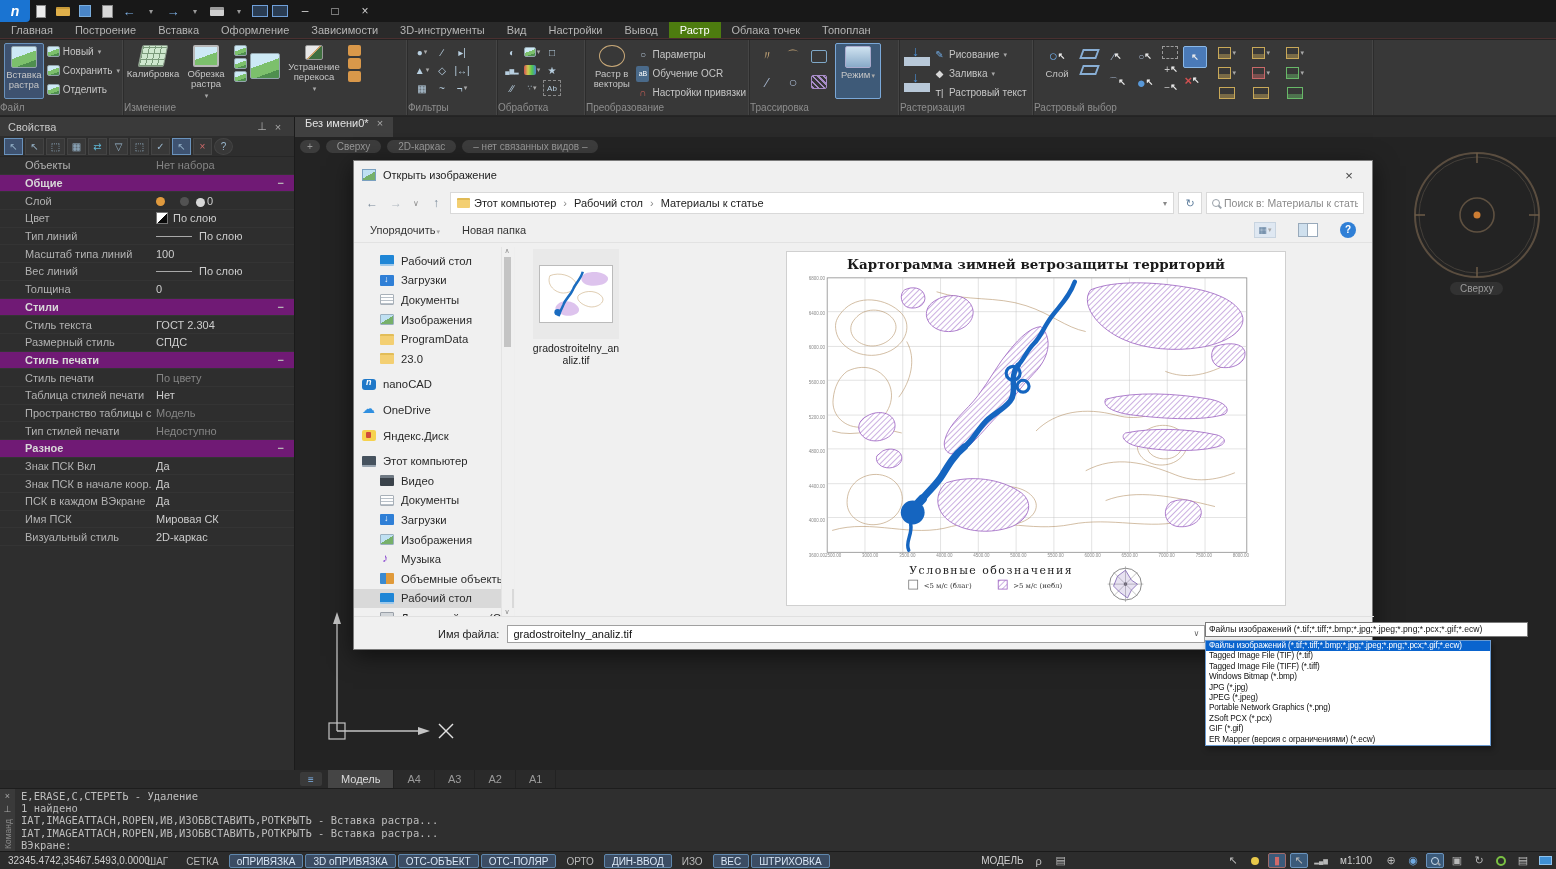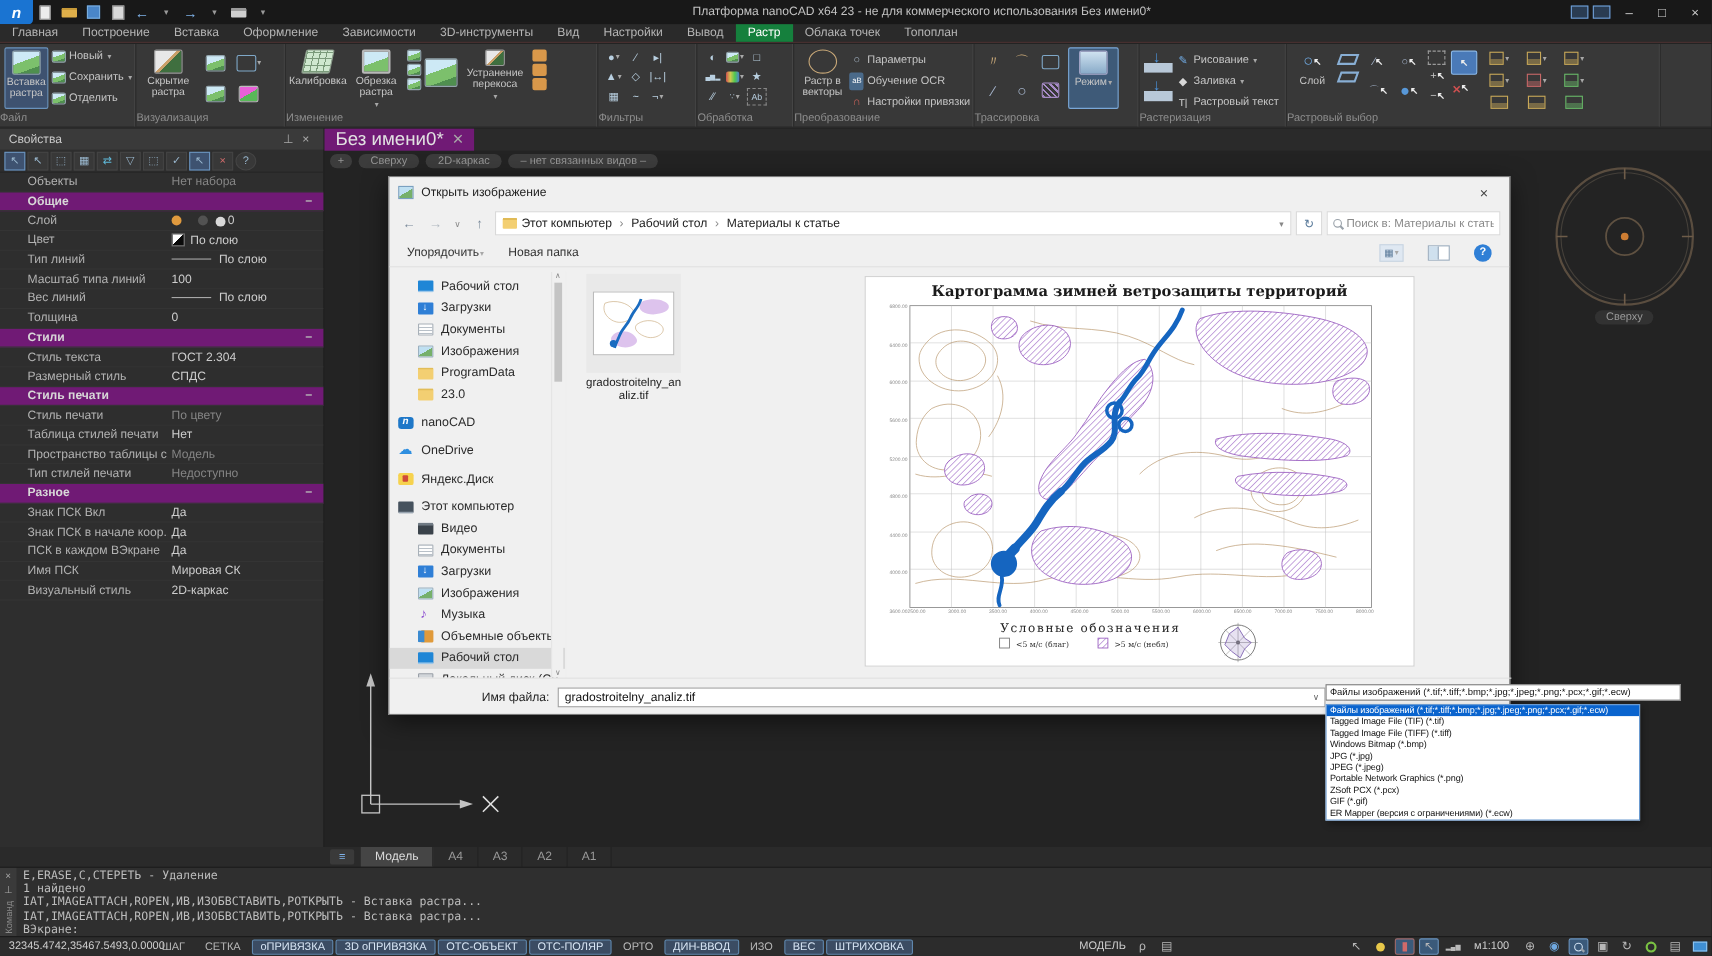--- a/index.html
+++ b/index.html
@@ -19,21 +19,21 @@
   .qa-arrow{color:#7fb2e8;font-size:13px;line-height:1}
   .qa-print{width:14px;height:9px;background:#cfcfcf;border-top:3px solid #9a9a9a;border-radius:1px}
   .qa-dd{color:#9a9a9a;font-size:8px}
   #tb-title{flex:1;text-align:center;color:#c2c2c2;font-size:11px;white-space:nowrap;overflow:hidden}
   .tb-mini{width:16px;height:12px;border:1px solid #6f9fd8;background:#2a3c52;margin:0 2px}
   .winbtn{width:30px;height:22px;display:flex;align-items:center;justify-content:center;color:#cfcfcf;font-size:12px}
 
   
   #tabsrow{left:0;top:22px;width:1556px;height:17px;background:#2a2a2a;display:flex;align-items:stretch;z-index:5;border-bottom:1px solid #4a3030}
   .rtab{padding:0 11px;display:flex;align-items:center;color:#b5b5b5;font-size:11px;cursor:default}
-  .rtab.active{background:#15803d;color:#fff}
+  .rtab.active{background:#4d7c0f;color:#fff}
 
   
   #ribbon{left:0;top:40px;width:1556px;height:76px;background:#383838;display:flex;z-index:5;border-bottom:1px solid #262626}
   .rgroup{border-right:1px solid #2c2c2c;box-shadow:inset -1px 0 0 #454545;display:flex;flex-direction:column;flex:none}
   .rg-body{flex:1;display:flex;align-items:flex-start;padding:3px 3px 0 4px;gap:3px;overflow:hidden}
   .rg-label{height:13px;text-align:left;font-size:10px;color:#8d8d8d;line-height:12px}
   .rbig{width:50px;min-height:56px;display:flex;flex-direction:column;align-items:center;text-align:center;
     font-size:9.5px;color:#c6c6c6;line-height:10px;padding:2px 1px;border-radius:2px;gap:2px}
   .rbig.sel{background:#3e5270;border:1px solid #6a93bd}
   .rcol{display:flex;flex-direction:column;gap:2px}
@@ -73,21 +73,21 @@
   .prop-row.header{background:#701a75}
   .prop-row.header .lab{color:#d8d8d8;font-weight:bold;width:auto;flex:1}
   .prop-row.header .minus{display:block;color:#b8b8b8;margin-right:10px;font-weight:bold}
   .prop-row.muted .val{color:#858585}
   .prop-row.adorn-line .val::before{content:"";display:inline-block;width:36px;height:1px;background:#a8a8a8;margin-right:7px;vertical-align:3px}
   .prop-row.adorn-swatch .val::before{content:"";display:inline-block;width:10px;height:10px;background:linear-gradient(135deg,#fff 50%,#0a0a0a 50%);border:1px solid #777;margin-right:5px;vertical-align:-2px}
   .prop-row.adorn-layer .val::before{content:"";display:inline-block;width:9px;height:9px;border-radius:50%;background:#e09a3e;margin-right:42px;box-shadow:24px 0 0 rgba(150,150,150,.35),40px 1px 0 #d8d8d8;vertical-align:-1px}
 
   
   #docrow{left:295px;top:117px;width:1261px;height:20px;background:#2a2a2a;display:flex;z-index:4}
-  .doctab{background:#701a75;color:#e2e2e2;display:flex;gap:8px;padding:0 10px;font-size:17px}
+  .doctab{background:#404040;color:#e2e2e2;display:flex;gap:8px;padding:0 10px;font-size:11px}
   .doctab .x{color:#a8a8a8}
   #pillsrow{left:300px;top:140px;display:flex;gap:6px;align-items:center;z-index:4}
   .pill{background:rgba(70,70,70,.75);border-radius:8px;color:#979797;font-size:10px;padding:1px 11px}
   .pill.plus{padding:1px 7px}
   #compass{left:1402px;top:145px;z-index:3}
   #compass-label{left:1450px;top:282px;z-index:3;background:rgba(60,60,60,.6);border-radius:7px;color:#9a9a9a;font-size:10px;padding:1px 10px}
   #ucs{left:318px;top:608px;z-index:3}
 
   
   #dialog{left:353px;top:160px;width:1020px;height:490px;background:#f0f0f0;border:1px solid #7a7a7a;
@@ -220,21 +220,20 @@
       <span class="qa-clip"></span>
     </span>
   <span class="qa qa-arrow">←</span>
   <span class="qa qa-dd">▾</span>
   <span class="qa qa-arrow">→</span>
   <span class="qa qa-dd">▾</span>
   <span class="qa">
       <span class="qa-print"></span>
     </span>
   <span class="qa qa-dd">▾</span>
-  <div id="tb-title">Платформа nanoCAD x64 23 - не для коммерческого использования Без имени0*</div>
   <span class="tb-mini"></span>
   <span class="tb-mini"></span>
   <span class="winbtn">–</span>
   <span class="winbtn">□</span>
   <span class="winbtn">×</span>
 </div>
 
 <div class="abs" id="tabsrow">
 
 <div class="rtab">
@@ -294,37 +293,20 @@
           </div>
         <div class="rsm">
             <span class="ic ic-img s12"></span>
             <span>Отделить</span>
           </div>
       </div>
     </div>
     <div class="rg-label">Файл</div>
   </div>
 
-  <div class="rgroup" style="width:136px">
-    <div class="rg-body">
-      <div class="rbig">
-        <span class="ic ic-diag s24"></span>
-        <span>Скрытие растра</span>
-      </div>
-      <div class="ggrid" style="grid-template-columns:repeat(2,30px);grid-auto-rows:28px">
-        <span class="ic ic-img s18"></span>
-        <span class="gcell dd">
-            <span class="ic ic-frame s18"></span>
-          </span>
-        <span class="ic ic-img s18"></span>
-        <span class="ic ic-purple s18"></span>
-      </div>
-    </div>
-    <div class="rg-label">Визуализация</div>
-  </div>
 
   <div class="rgroup" style="width:284px">
     <div class="rg-body">
       <div class="rbig">
         <span class="ic ic-warp s24"></span>
         <span>Калибровка</span>
       </div>
       <div class="rbig dd">
         <span class="ic ic-crop s24"></span>
         <span>Обрезка растра</span>

